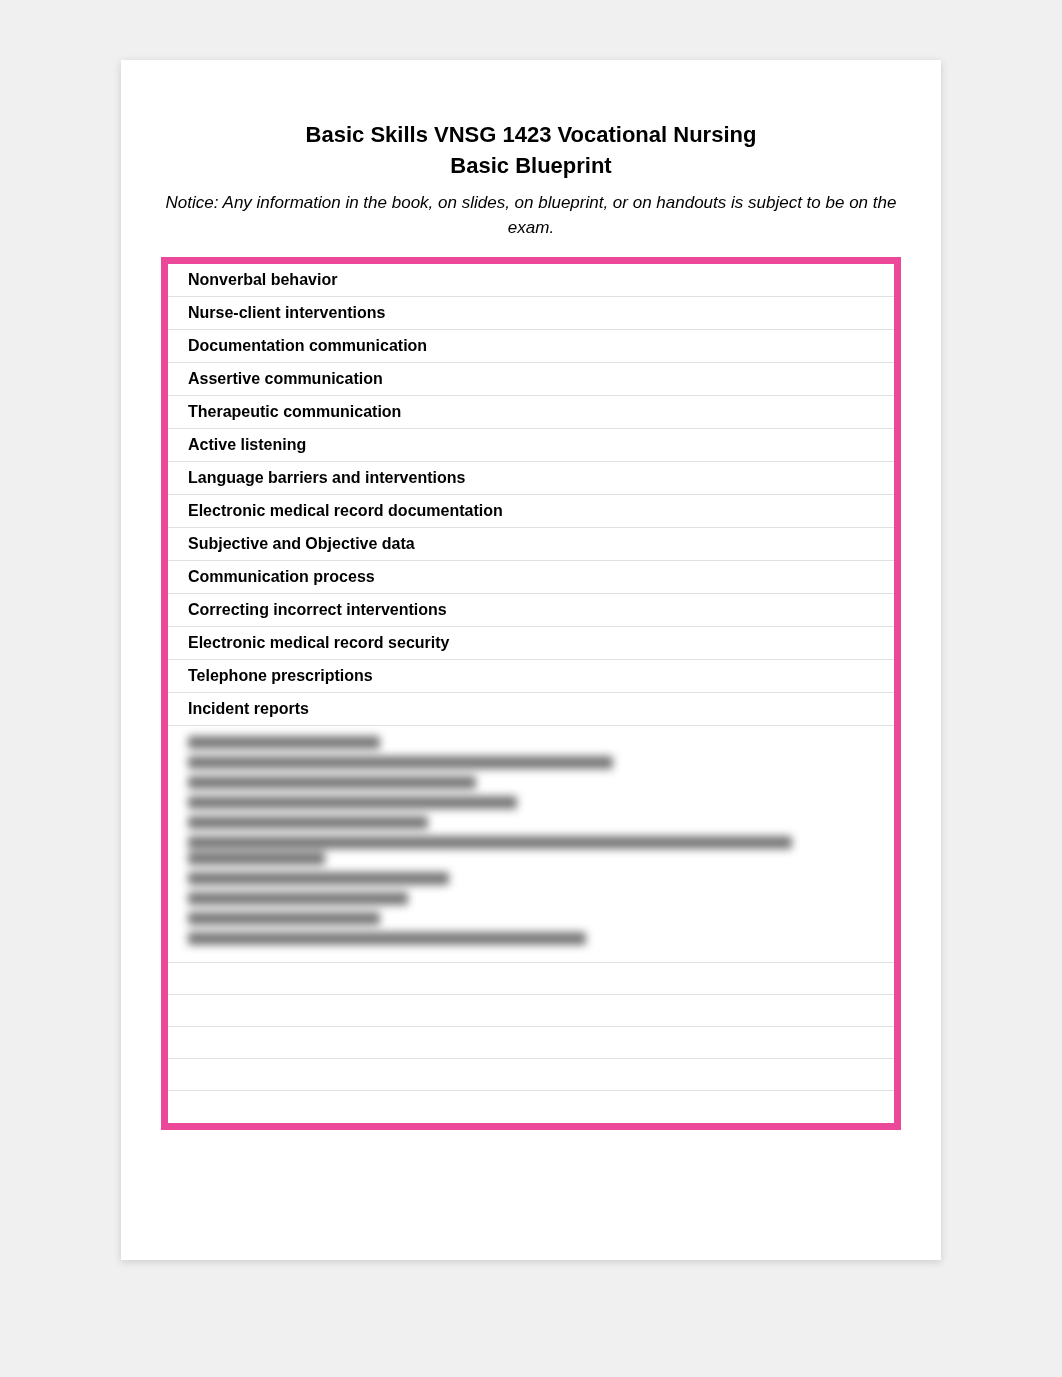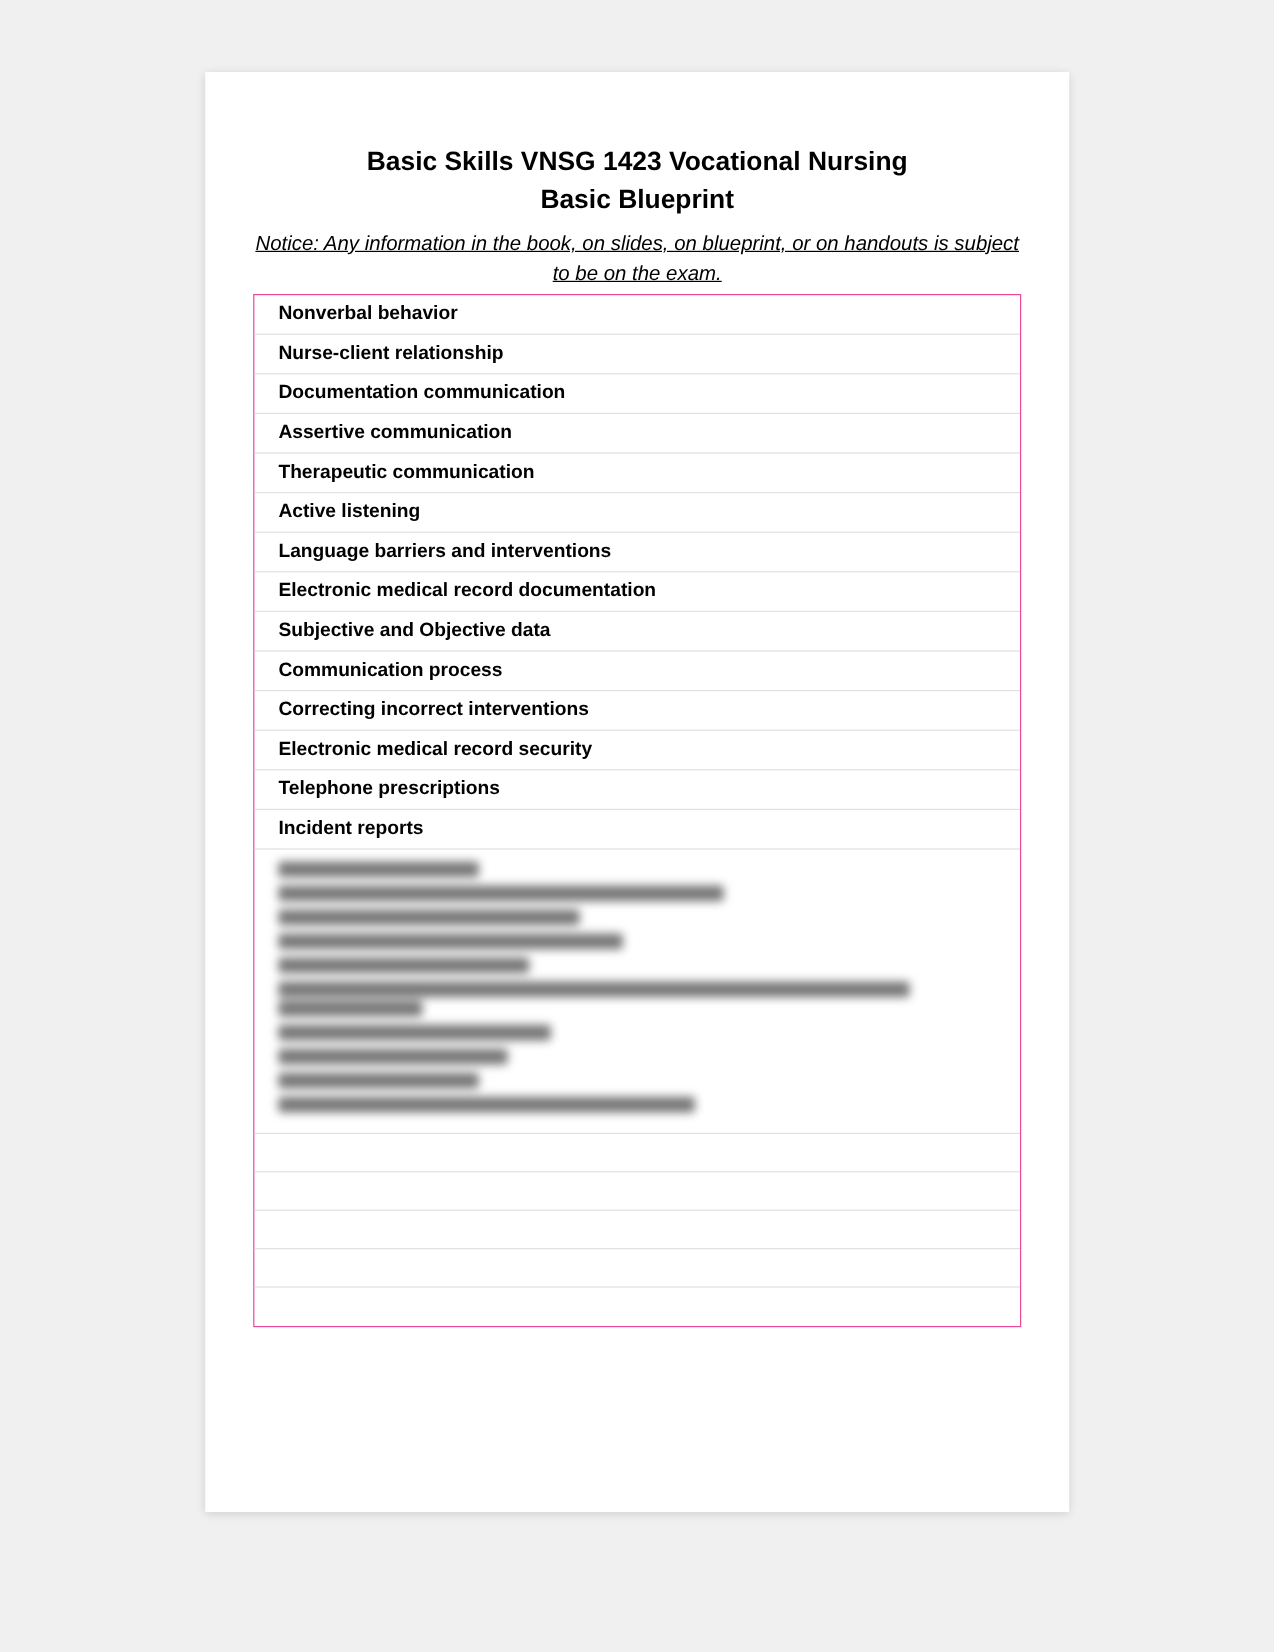--- a/index.html
+++ b/index.html
@@ -13,21 +13,21 @@
       font-family: 'Times New Roman', Times, serif;
       display: flex;
       justify-content: center;
       align-items: flex-start;
       min-height: 1377px;
       padding: 60px 20px;
     }
 
     .page {
       background: #ffffff;
-      width: 720px;
+      width: 820px;
       min-height: 1200px;
       padding: 60px 40px 92px 40px;
       box-shadow: 0 2px 8px rgba(0,0,0,0.15);
     }
 
     .page-title {
       text-align: center;
       font-size: 22px;
       font-weight: bold;
       line-height: 1.4;
@@ -35,26 +35,25 @@
       font-family: Arial, sans-serif;
     }
 
     .notice {
       text-align: center;
       font-style: italic;
       font-size: 17px;
       font-family: Arial, sans-serif;
       line-height: 1.5;
       margin-bottom: 0px;
-      text-decoration: underline;
     }
 
     .content-box {
-      border: 1px solid #ec4899;
-      margin-top: 4px;
+      border: 7px solid #ec4899;
+      margin-top: 16px;
       padding: 0;
     }
 
     .content-item {
       font-size: 16px;
       font-weight: bold;
       font-family: Arial, sans-serif;
       padding: 7px 20px;
       border-bottom: 1px solid #e0e0e0;
       color: #000000;
@@ -97,21 +96,21 @@
     <span>Basic Blueprint</span>
   </div>
 
   <div class="notice">
     <span>Notice: Any information in the book, on slides, on blueprint, or on handouts is subject to be on the exam.</span>
   </div>
 
   <div class="content-box">
 
     <div class="content-item">Nonverbal behavior</div>
-    <div class="content-item">Nurse-client relationship</div>
+    <div class="content-item">Nurse-client interventions</div>
     <div class="content-item">Documentation communication</div>
     <div class="content-item">Assertive communication</div>
     <div class="content-item">Therapeutic communication</div>
     <div class="content-item">Active listening</div>
     <div class="content-item">Language barriers and interventions</div>
     <div class="content-item">Electronic medical record documentation</div>
     <div class="content-item">Subjective and Objective data</div>
     <div class="content-item">Communication process</div>
     <div class="content-item">Correcting incorrect interventions</div>
     <div class="content-item">Electronic medical record security</div>

